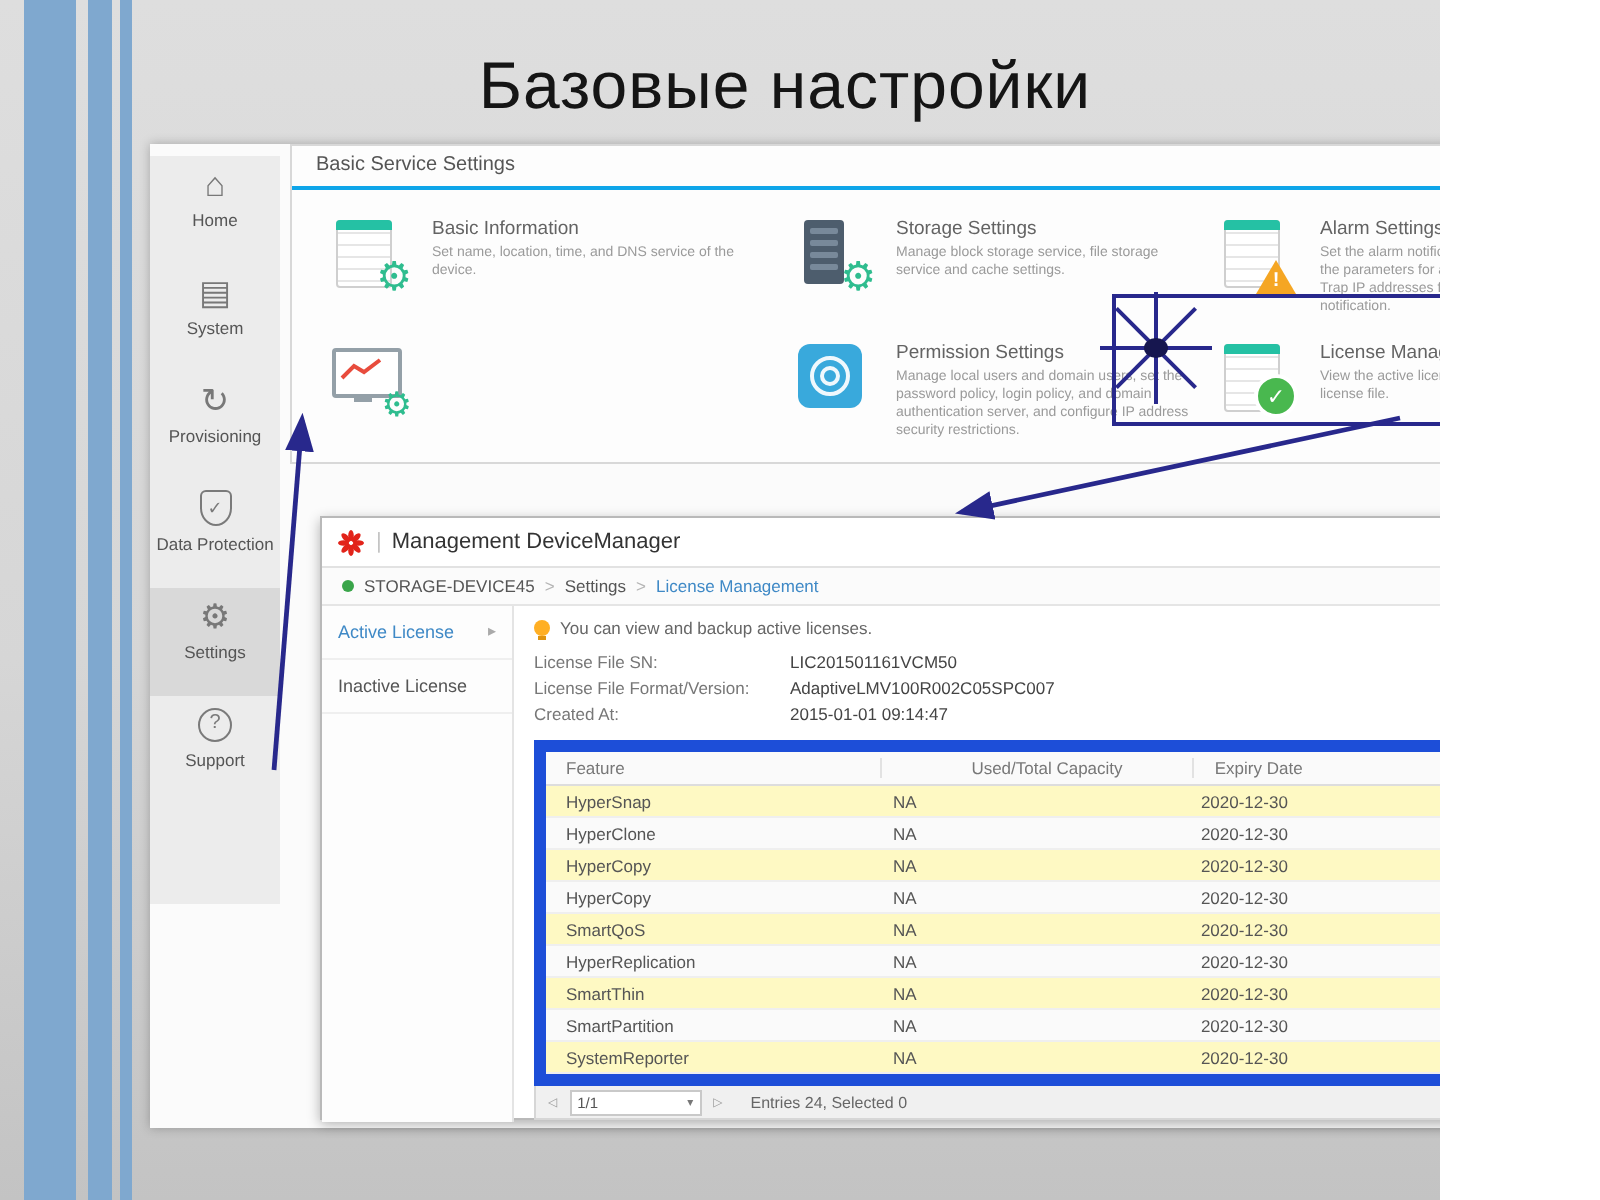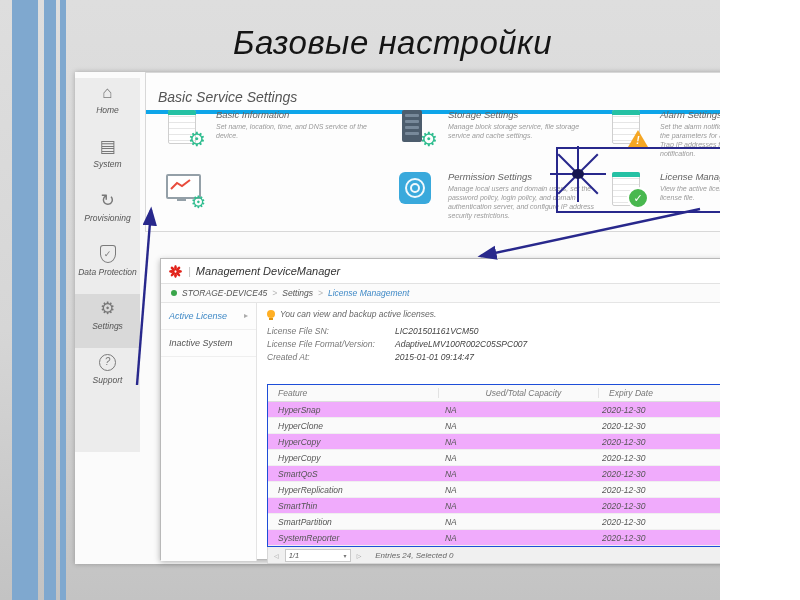--- a/index.html
+++ b/index.html
@@ -1,18 +1,18 @@
 <!DOCTYPE html>
 <html><head>
 <meta charset="utf-8">
 <style>
   html,body{margin:0;padding:0;}
   body{font-family:"Liberation Sans","DejaVu Sans",sans-serif;}
   .slide{position:relative;width:720px;height:600px;overflow:hidden;
-         background:linear-gradient(180deg,#dedede 0%,#d6d6d6 55%,#c3c3c3 100%);font-style:italic;}
+         background:linear-gradient(180deg,#dedede 0%,#d6d6d6 55%,#c3c3c3 100%);}
   
   .stripe{position:absolute;top:0;bottom:0;background:#7fa8cf;}
   .stripe.s1{left:12px;width:26px;}
   .stripe.s2{left:44px;width:12px;}
   .stripe.s3{left:60px;width:6px;}
   
   .slide-title{position:absolute;top:24px;left:75px;right:10px;text-align:center;
                font-size:33px;color:#151515;letter-spacing:.5px;}
   
   .backdrop{position:absolute;left:75px;top:72px;width:714px;height:492px;
@@ -26,21 +26,21 @@
   .side-lbl{font-size:8.5px;color:#555;margin-top:1px;}
   .shield{width:14px;height:16px;border:1.5px solid #7a7a7a;border-radius:3px 3px 50% 50%;
           font-size:9px;color:#7a7a7a;display:flex;align-items:center;justify-content:center;}
   .scr{width:16px;height:13px;border:1.5px solid #7a7a7a;border-radius:2px;
        display:flex;align-items:center;justify-content:center;}
   .qcirc{width:15px;height:15px;border:1.5px solid #7a7a7a;border-radius:50%;
          font-size:10px;color:#7a7a7a;display:flex;align-items:center;justify-content:center;}
   
   .panel{position:absolute;left:145px;top:72px;width:643px;height:158px;
          background:#fdfdfd;border:1px solid #d8d8d8;}
-  .panel-hd{font-size:14px;color:#555;padding:16px 12px 5px;border-bottom:4px solid #0ea5e9;}
+  .panel-hd{font-size:10px;color:#555;padding:4px 12px 5px;border-bottom:2px solid #0ea5e9;}
   .cards{position:absolute;left:0;top:24px;right:0;bottom:0;display:grid;
          grid-template-columns:232px 212px 1fr;grid-template-rows:1fr 1fr;padding:6px 4px 4px 16px;}
   .card{display:flex;gap:10px;align-items:flex-start;padding:6px 4px;}
   .card-txt{flex:1;min-width:0;}
   .card-title{font-size:9.5px;color:#636363;margin-bottom:2px;}
   .card-desc{font-size:7px;color:#9a9a9a;line-height:1.3;}
   .cicon{position:relative;width:40px;height:38px;flex:0 0 40px;}
   .pad{position:absolute;left:2px;top:1px;width:26px;height:32px;background:
        repeating-linear-gradient(180deg,#fff 0 5px,#e6e6e6 5px 6px);
        border:1px solid #cfcfcf;border-radius:2px;}
@@ -95,21 +95,21 @@
   .nav-item{padding:8px 8px;font-size:9px;color:#555;border-bottom:1px solid #efefef;display:flex;cursor:default;}
   .nav-item.sel{color:#3f89c6;}
   .nav-item .arr{margin-left:auto;color:#aaa;font-size:8px;}
   .dm-main{flex:1;padding:6px 10px 0;position:relative;}
   .tip{display:flex;align-items:center;gap:5px;color:#666;font-size:8.5px;margin-bottom:6px;}
   .bulb{width:8px;height:8px;border-radius:50%;background:#ffaf24;position:relative;flex:0 0 8px;}
   .bulb::after{content:"";position:absolute;left:2px;bottom:-2px;width:4px;height:2px;background:#e0940f;}
   .inforow{display:flex;font-size:8.5px;line-height:13px;}
   .inforow .lb{width:128px;color:#777;}
   .inforow .vl{color:#444;}
-  .tbl{position:relative;margin-top:20px;border:1px solid #1d4ed8;background:#f0abfc;}
+  .tbl{position:relative;margin-top:6px;border:6px solid #1d4ed8;background:#fef9c3;}
   .t-head{display:flex;height:16px;align-items:center;background:#fafafa;
           border-bottom:1px solid #ddd;color:#777;font-size:8.5px;}
   .t-head span{padding-left:10px;box-sizing:border-box;}
   .h1{flex:0 0 34%;} .h2{flex:0 0 32%;border-left:1px solid #e2e2e2;text-align:center;}
   .h3{flex:1;border-left:1px solid #e2e2e2;}
   .hf{flex:0 0 18px;color:#8a8a8a;font-size:6px;text-align:center;padding-left:0 !important;}
   .t-row{display:flex;height:15px;align-items:center;font-size:8.5px;color:#555;
          border-bottom:1px solid #efefef;padding-right:9px;}
   .t-row:nth-of-type(even){background:#fafafa;}
   .t-row span{padding-left:10px;box-sizing:border-box;}
@@ -302,21 +302,21 @@
       <span class="bc-page">License Management</span>
     </div>
 
     <div class="dm-body">
       <div class="dm-nav">
         <div class="nav-item sel">
           <span>Active License</span>
           <span class="arr">▸</span>
         </div>
         <div class="nav-item">
-          <span>Inactive System</span>
+          <span>Inactive License</span>
         </div>
       </div>
 
       <div class="dm-main">
         <div class="tip">
           <span class="bulb"></span>
           <span>You can view and backup active licenses.</span>
         </div>
 
         <div class="inforow">

